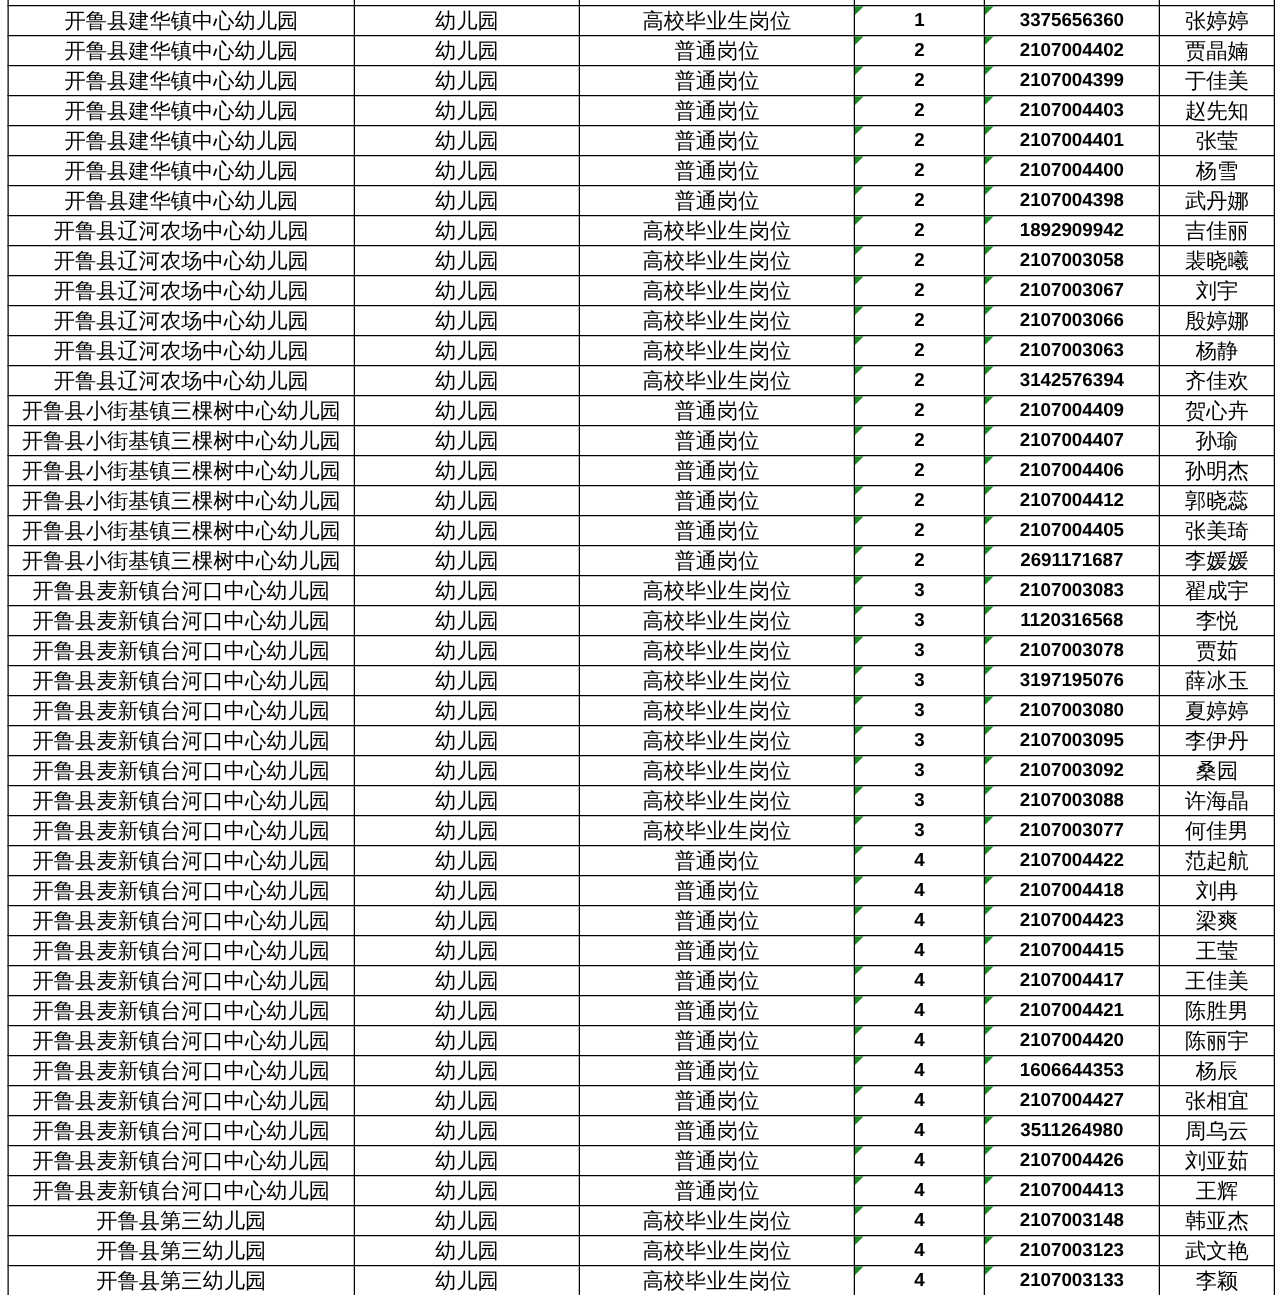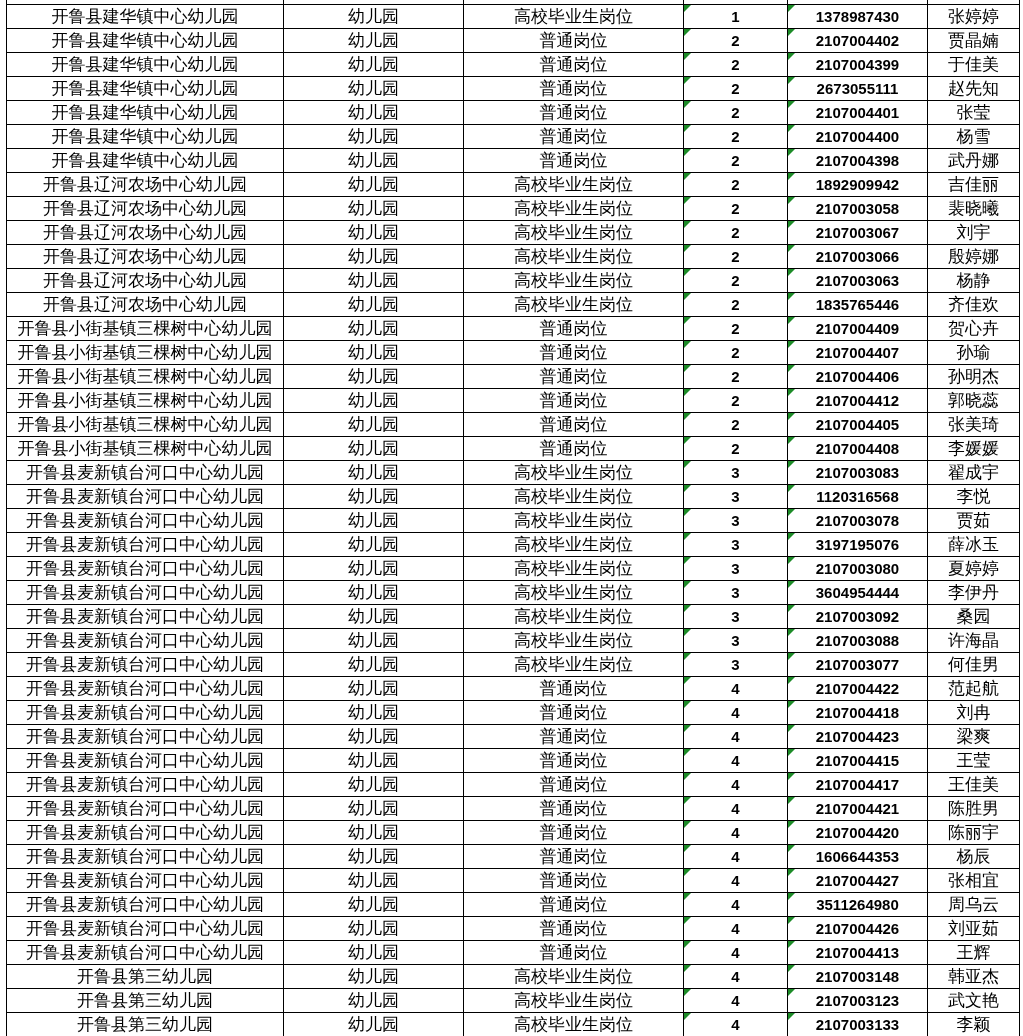--- a/index.html
+++ b/index.html
@@ -66,21 +66,21 @@
           <td></td>
           <td></td>
           <td></td>
           <td></td>
         </tr>
         <tr class="data-row">
           <td class="cjk"><span class="val">开鲁县建华镇中心幼儿园</span></td>
           <td class="cjk"><span class="val">幼儿园</span></td>
           <td class="cjk"><span class="val">高校毕业生岗位</span></td>
           <td class="num"><span class="val">1</span><span class="flag"></span></td>
-          <td class="num"><span class="val">1378987430</span><span class="flag"></span></td>
+          <td class="num"><span class="val">3375656360</span><span class="flag"></span></td>
           <td class="cjk"><span class="val">张婷婷</span></td>
         </tr>
         <tr class="data-row">
           <td class="cjk"><span class="val">开鲁县建华镇中心幼儿园</span></td>
           <td class="cjk"><span class="val">幼儿园</span></td>
           <td class="cjk"><span class="val">普通岗位</span></td>
           <td class="num"><span class="val">2</span><span class="flag"></span></td>
           <td class="num"><span class="val">2107004402</span><span class="flag"></span></td>
           <td class="cjk"><span class="val">贾晶婻</span></td>
         </tr>
@@ -90,21 +90,21 @@
           <td class="cjk"><span class="val">普通岗位</span></td>
           <td class="num"><span class="val">2</span><span class="flag"></span></td>
           <td class="num"><span class="val">2107004399</span><span class="flag"></span></td>
           <td class="cjk"><span class="val">于佳美</span></td>
         </tr>
         <tr class="data-row">
           <td class="cjk"><span class="val">开鲁县建华镇中心幼儿园</span></td>
           <td class="cjk"><span class="val">幼儿园</span></td>
           <td class="cjk"><span class="val">普通岗位</span></td>
           <td class="num"><span class="val">2</span><span class="flag"></span></td>
-          <td class="num"><span class="val">2673055111</span><span class="flag"></span></td>
+          <td class="num"><span class="val">2107004403</span><span class="flag"></span></td>
           <td class="cjk"><span class="val">赵先知</span></td>
         </tr>
         <tr class="data-row">
           <td class="cjk"><span class="val">开鲁县建华镇中心幼儿园</span></td>
           <td class="cjk"><span class="val">幼儿园</span></td>
           <td class="cjk"><span class="val">普通岗位</span></td>
           <td class="num"><span class="val">2</span><span class="flag"></span></td>
           <td class="num"><span class="val">2107004401</span><span class="flag"></span></td>
           <td class="cjk"><span class="val">张莹</span></td>
         </tr>
@@ -162,21 +162,21 @@
           <td class="cjk"><span class="val">高校毕业生岗位</span></td>
           <td class="num"><span class="val">2</span><span class="flag"></span></td>
           <td class="num"><span class="val">2107003063</span><span class="flag"></span></td>
           <td class="cjk"><span class="val">杨静</span></td>
         </tr>
         <tr class="data-row">
           <td class="cjk"><span class="val">开鲁县辽河农场中心幼儿园</span></td>
           <td class="cjk"><span class="val">幼儿园</span></td>
           <td class="cjk"><span class="val">高校毕业生岗位</span></td>
           <td class="num"><span class="val">2</span><span class="flag"></span></td>
-          <td class="num"><span class="val">1835765446</span><span class="flag"></span></td>
+          <td class="num"><span class="val">3142576394</span><span class="flag"></span></td>
           <td class="cjk"><span class="val">齐佳欢</span></td>
         </tr>
         <tr class="data-row">
           <td class="cjk"><span class="val">开鲁县小街基镇三棵树中心幼儿园</span></td>
           <td class="cjk"><span class="val">幼儿园</span></td>
           <td class="cjk"><span class="val">普通岗位</span></td>
           <td class="num"><span class="val">2</span><span class="flag"></span></td>
           <td class="num"><span class="val">2107004409</span><span class="flag"></span></td>
           <td class="cjk"><span class="val">贺心卉</span></td>
         </tr>
@@ -210,21 +210,21 @@
           <td class="cjk"><span class="val">普通岗位</span></td>
           <td class="num"><span class="val">2</span><span class="flag"></span></td>
           <td class="num"><span class="val">2107004405</span><span class="flag"></span></td>
           <td class="cjk"><span class="val">张美琦</span></td>
         </tr>
         <tr class="data-row">
           <td class="cjk"><span class="val">开鲁县小街基镇三棵树中心幼儿园</span></td>
           <td class="cjk"><span class="val">幼儿园</span></td>
           <td class="cjk"><span class="val">普通岗位</span></td>
           <td class="num"><span class="val">2</span><span class="flag"></span></td>
-          <td class="num"><span class="val">2107004408</span><span class="flag"></span></td>
+          <td class="num"><span class="val">2691171687</span><span class="flag"></span></td>
           <td class="cjk"><span class="val">李媛媛</span></td>
         </tr>
         <tr class="data-row">
           <td class="cjk"><span class="val">开鲁县麦新镇台河口中心幼儿园</span></td>
           <td class="cjk"><span class="val">幼儿园</span></td>
           <td class="cjk"><span class="val">高校毕业生岗位</span></td>
           <td class="num"><span class="val">3</span><span class="flag"></span></td>
           <td class="num"><span class="val">2107003083</span><span class="flag"></span></td>
           <td class="cjk"><span class="val">翟成宇</span></td>
         </tr>
@@ -258,21 +258,21 @@
           <td class="cjk"><span class="val">高校毕业生岗位</span></td>
           <td class="num"><span class="val">3</span><span class="flag"></span></td>
           <td class="num"><span class="val">2107003080</span><span class="flag"></span></td>
           <td class="cjk"><span class="val">夏婷婷</span></td>
         </tr>
         <tr class="data-row">
           <td class="cjk"><span class="val">开鲁县麦新镇台河口中心幼儿园</span></td>
           <td class="cjk"><span class="val">幼儿园</span></td>
           <td class="cjk"><span class="val">高校毕业生岗位</span></td>
           <td class="num"><span class="val">3</span><span class="flag"></span></td>
-          <td class="num"><span class="val">3604954444</span><span class="flag"></span></td>
+          <td class="num"><span class="val">2107003095</span><span class="flag"></span></td>
           <td class="cjk"><span class="val">李伊丹</span></td>
         </tr>
         <tr class="data-row">
           <td class="cjk"><span class="val">开鲁县麦新镇台河口中心幼儿园</span></td>
           <td class="cjk"><span class="val">幼儿园</span></td>
           <td class="cjk"><span class="val">高校毕业生岗位</span></td>
           <td class="num"><span class="val">3</span><span class="flag"></span></td>
           <td class="num"><span class="val">2107003092</span><span class="flag"></span></td>
           <td class="cjk"><span class="val">桑园</span></td>
         </tr>

